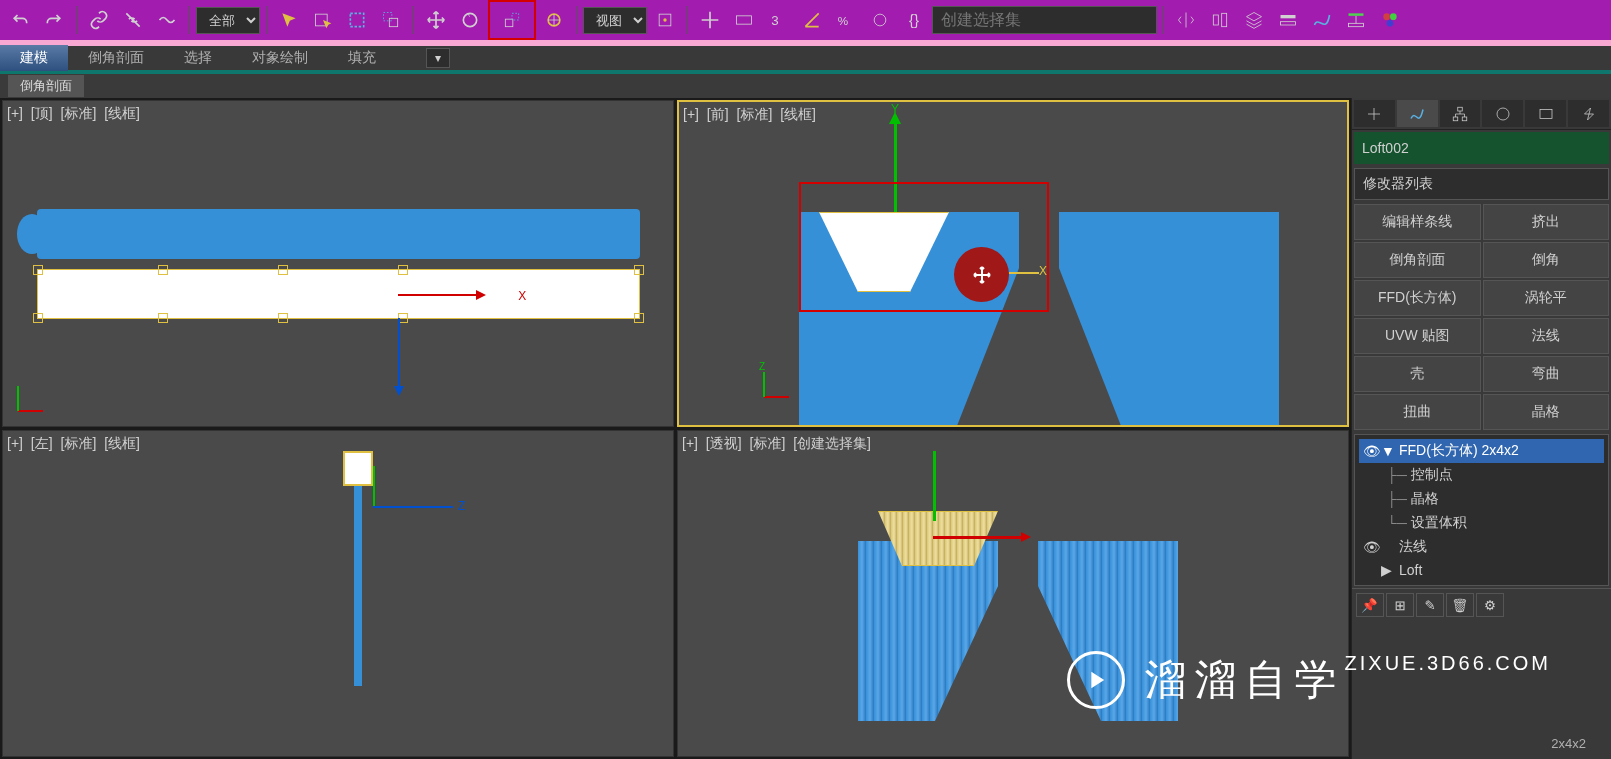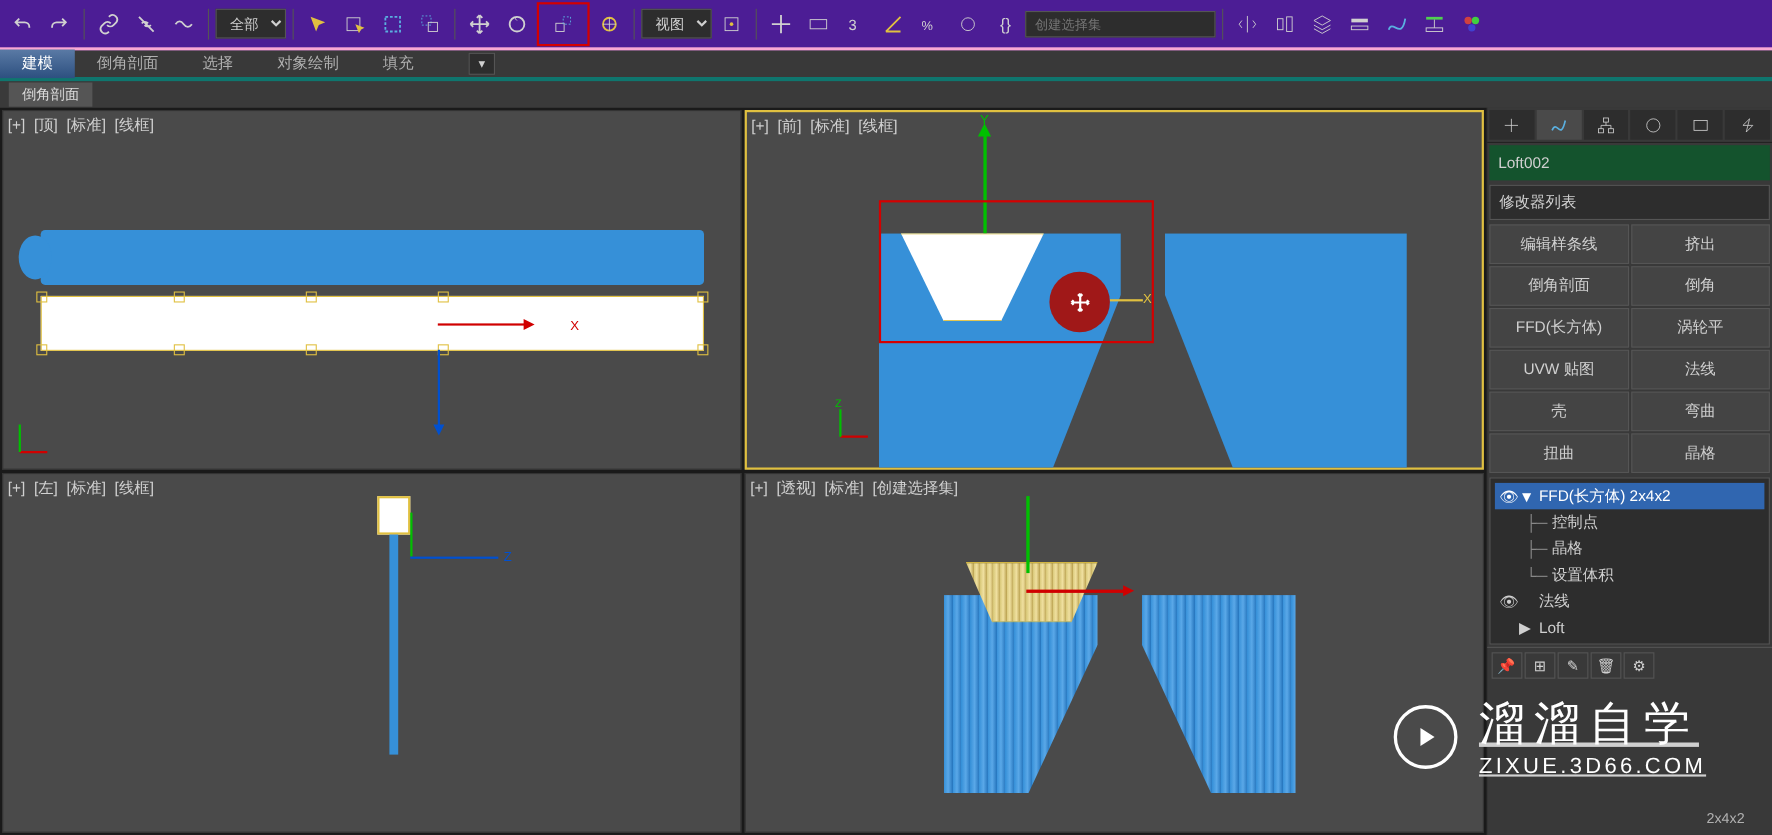--- a/index.html
+++ b/index.html
@@ -10,22 +10,22 @@
       color: #d0d0d0;
       width: 1611px;
       height: 759px;
       overflow: hidden;
       position: relative;
     }
     
     
     .main-toolbar {
       height: 46px;
-      background: #4c1d95;
-      border-bottom: 3px solid #f9a8d4;
+      background: #a21caf;
+      border-bottom: 6px solid #f9a8d4;
       display: flex;
       align-items: center;
       padding: 4px 4px;
       gap: 2px;
     }
     .toolbar-btn {
       width: 32px;
       height: 32px;
       background: transparent;
       border: none;
@@ -52,21 +52,21 @@
       color: #d0d0d0;
       padding: 4px 8px;
       font-size: 13px;
       min-width: 60px;
     }
     .toolbar-text-input {
       background: #2d2d2d;
       border: 1px solid #555;
       color: #d0d0d0;
       padding: 4px 8px;
-      font-size: 12px;
+      font-size: 16px;
       min-width: 120px;
     }
     
     
     .ribbon-tabs {
       height: 28px;
       background: #393939;
       display: flex;
       align-items: center;
       border-bottom: 4px solid #0f766e;
@@ -457,22 +457,21 @@
       border: 3px solid #fff;
       border-radius: 50%;
       display: flex;
       align-items: center;
       justify-content: center;
       color: #fff;
       font-size: 24px;
     }
     .watermark-text {
       display: flex;
-      flex-direction: column;
-      text-decoration: underline;
+      flex-direction: row;
     }
     .watermark-title {
       color: #fff;
       font-size: 42px;
       font-weight: 300;
       letter-spacing: 8px;
     }
     .watermark-url {
       color: #fff;
       font-size: 20px;

